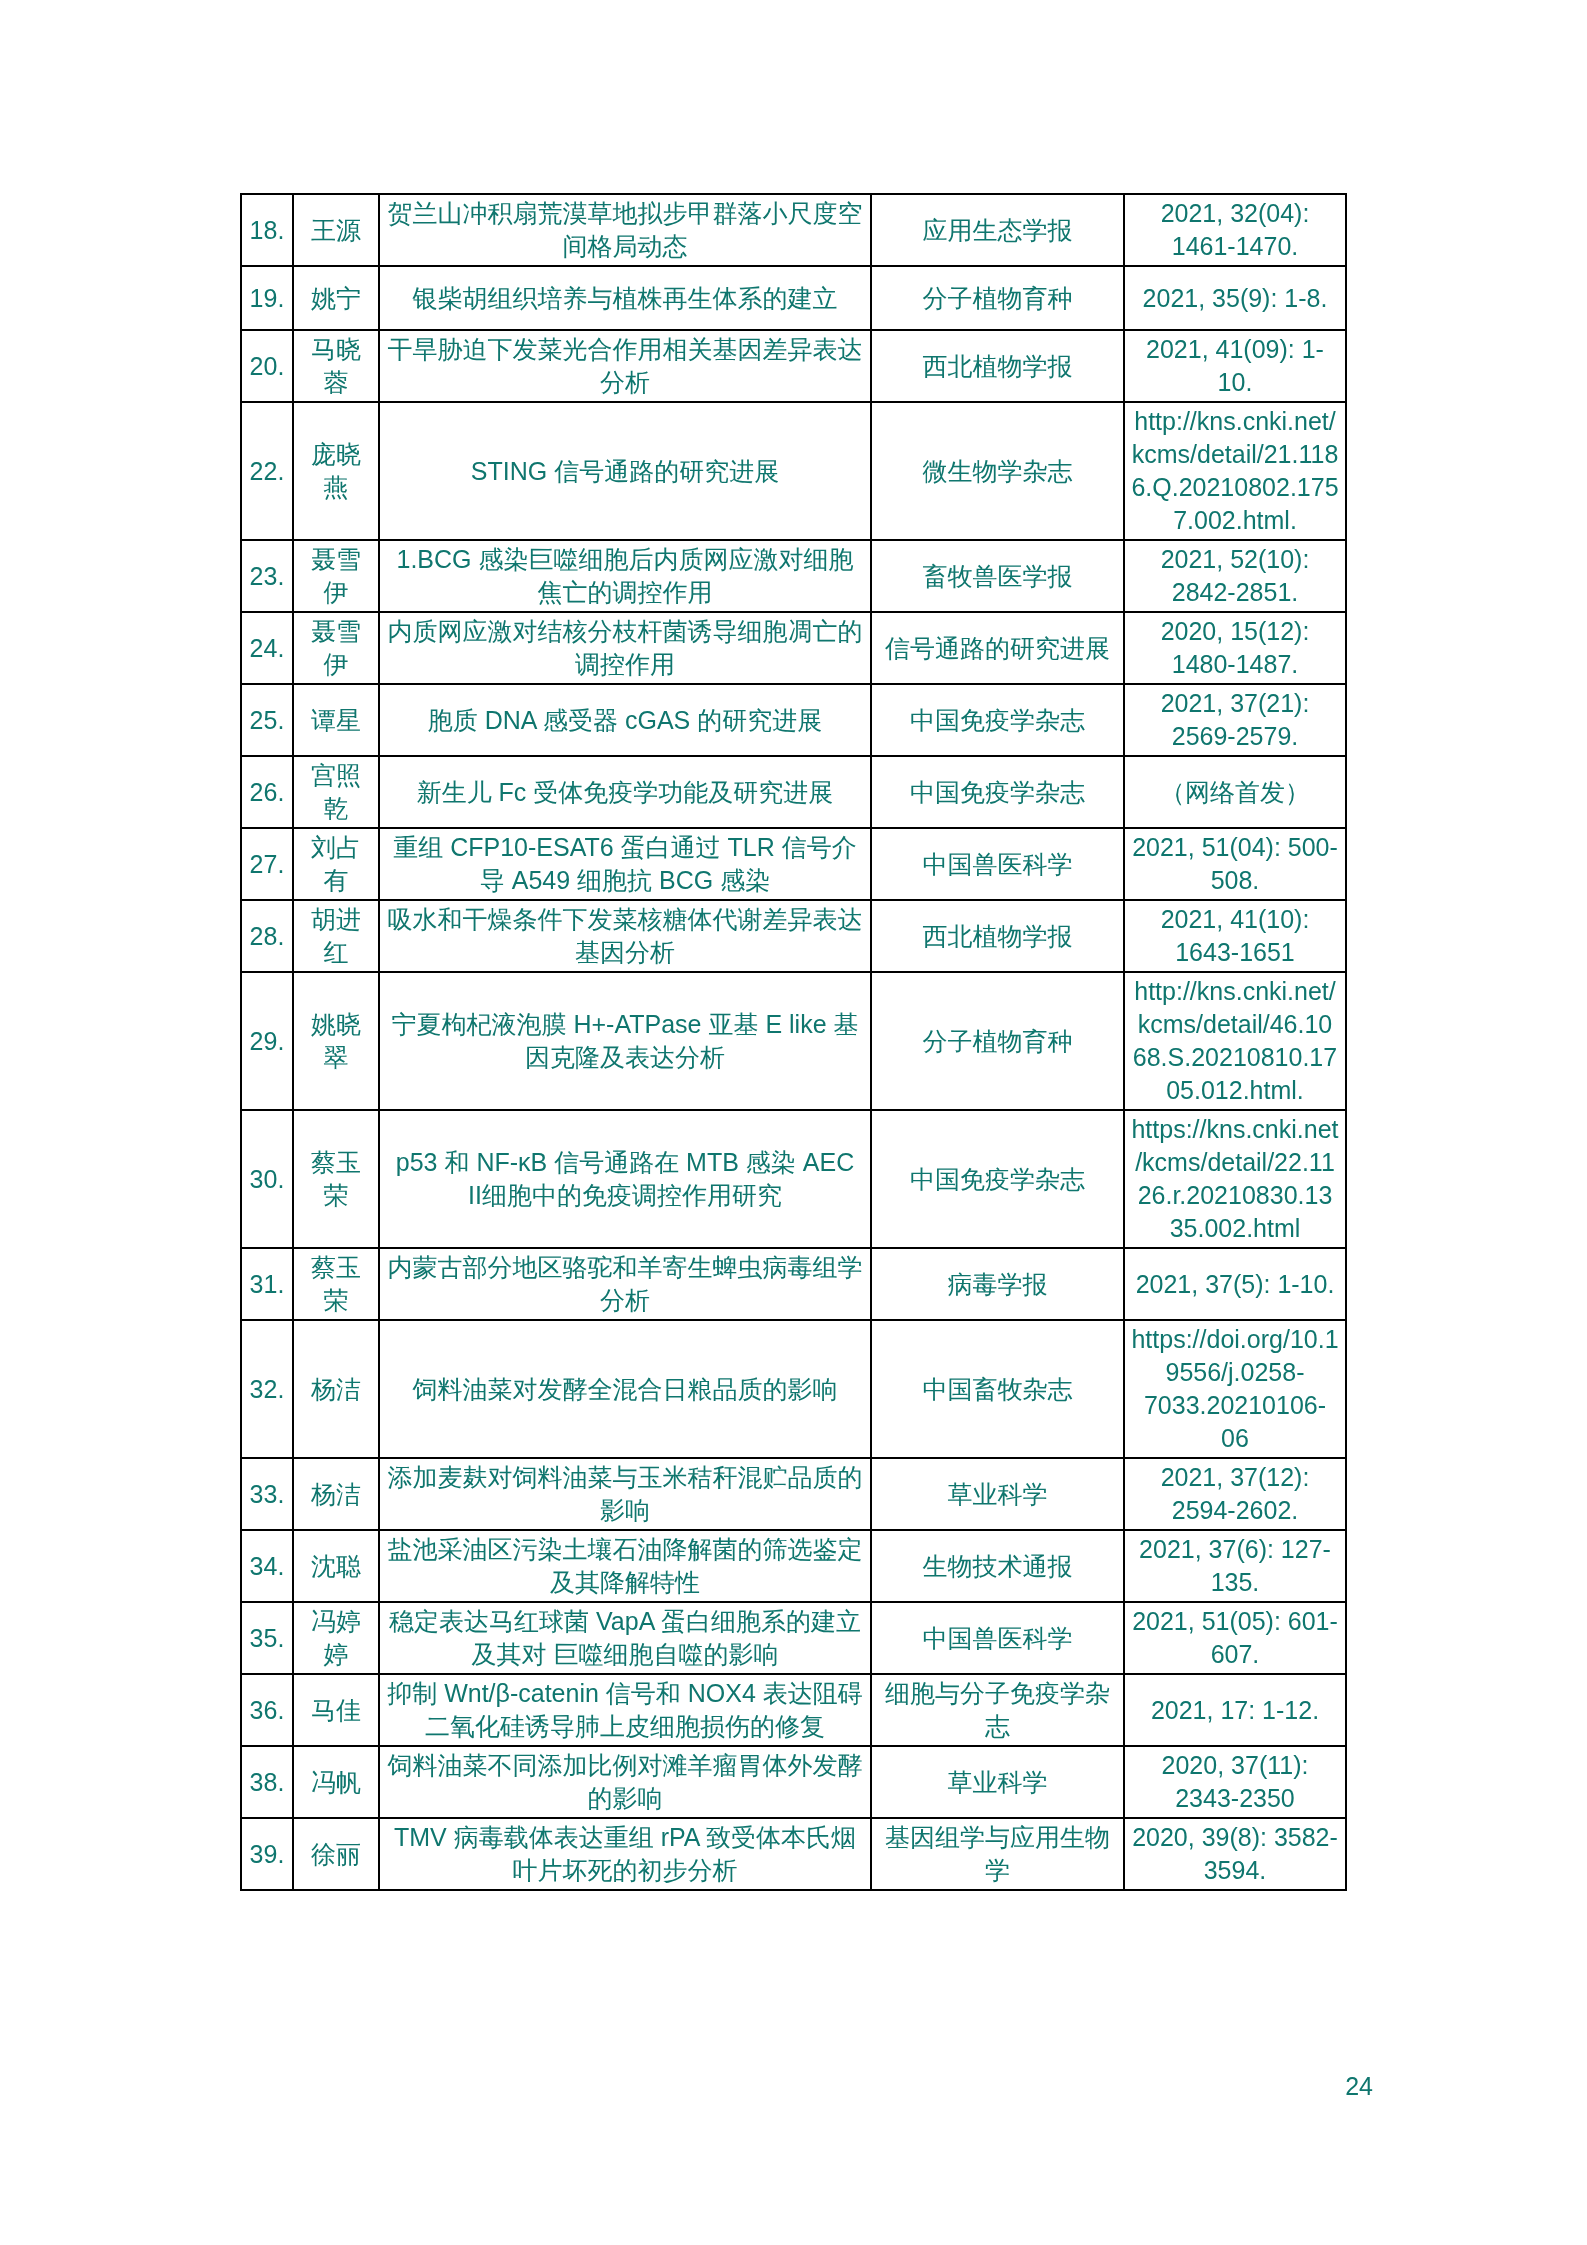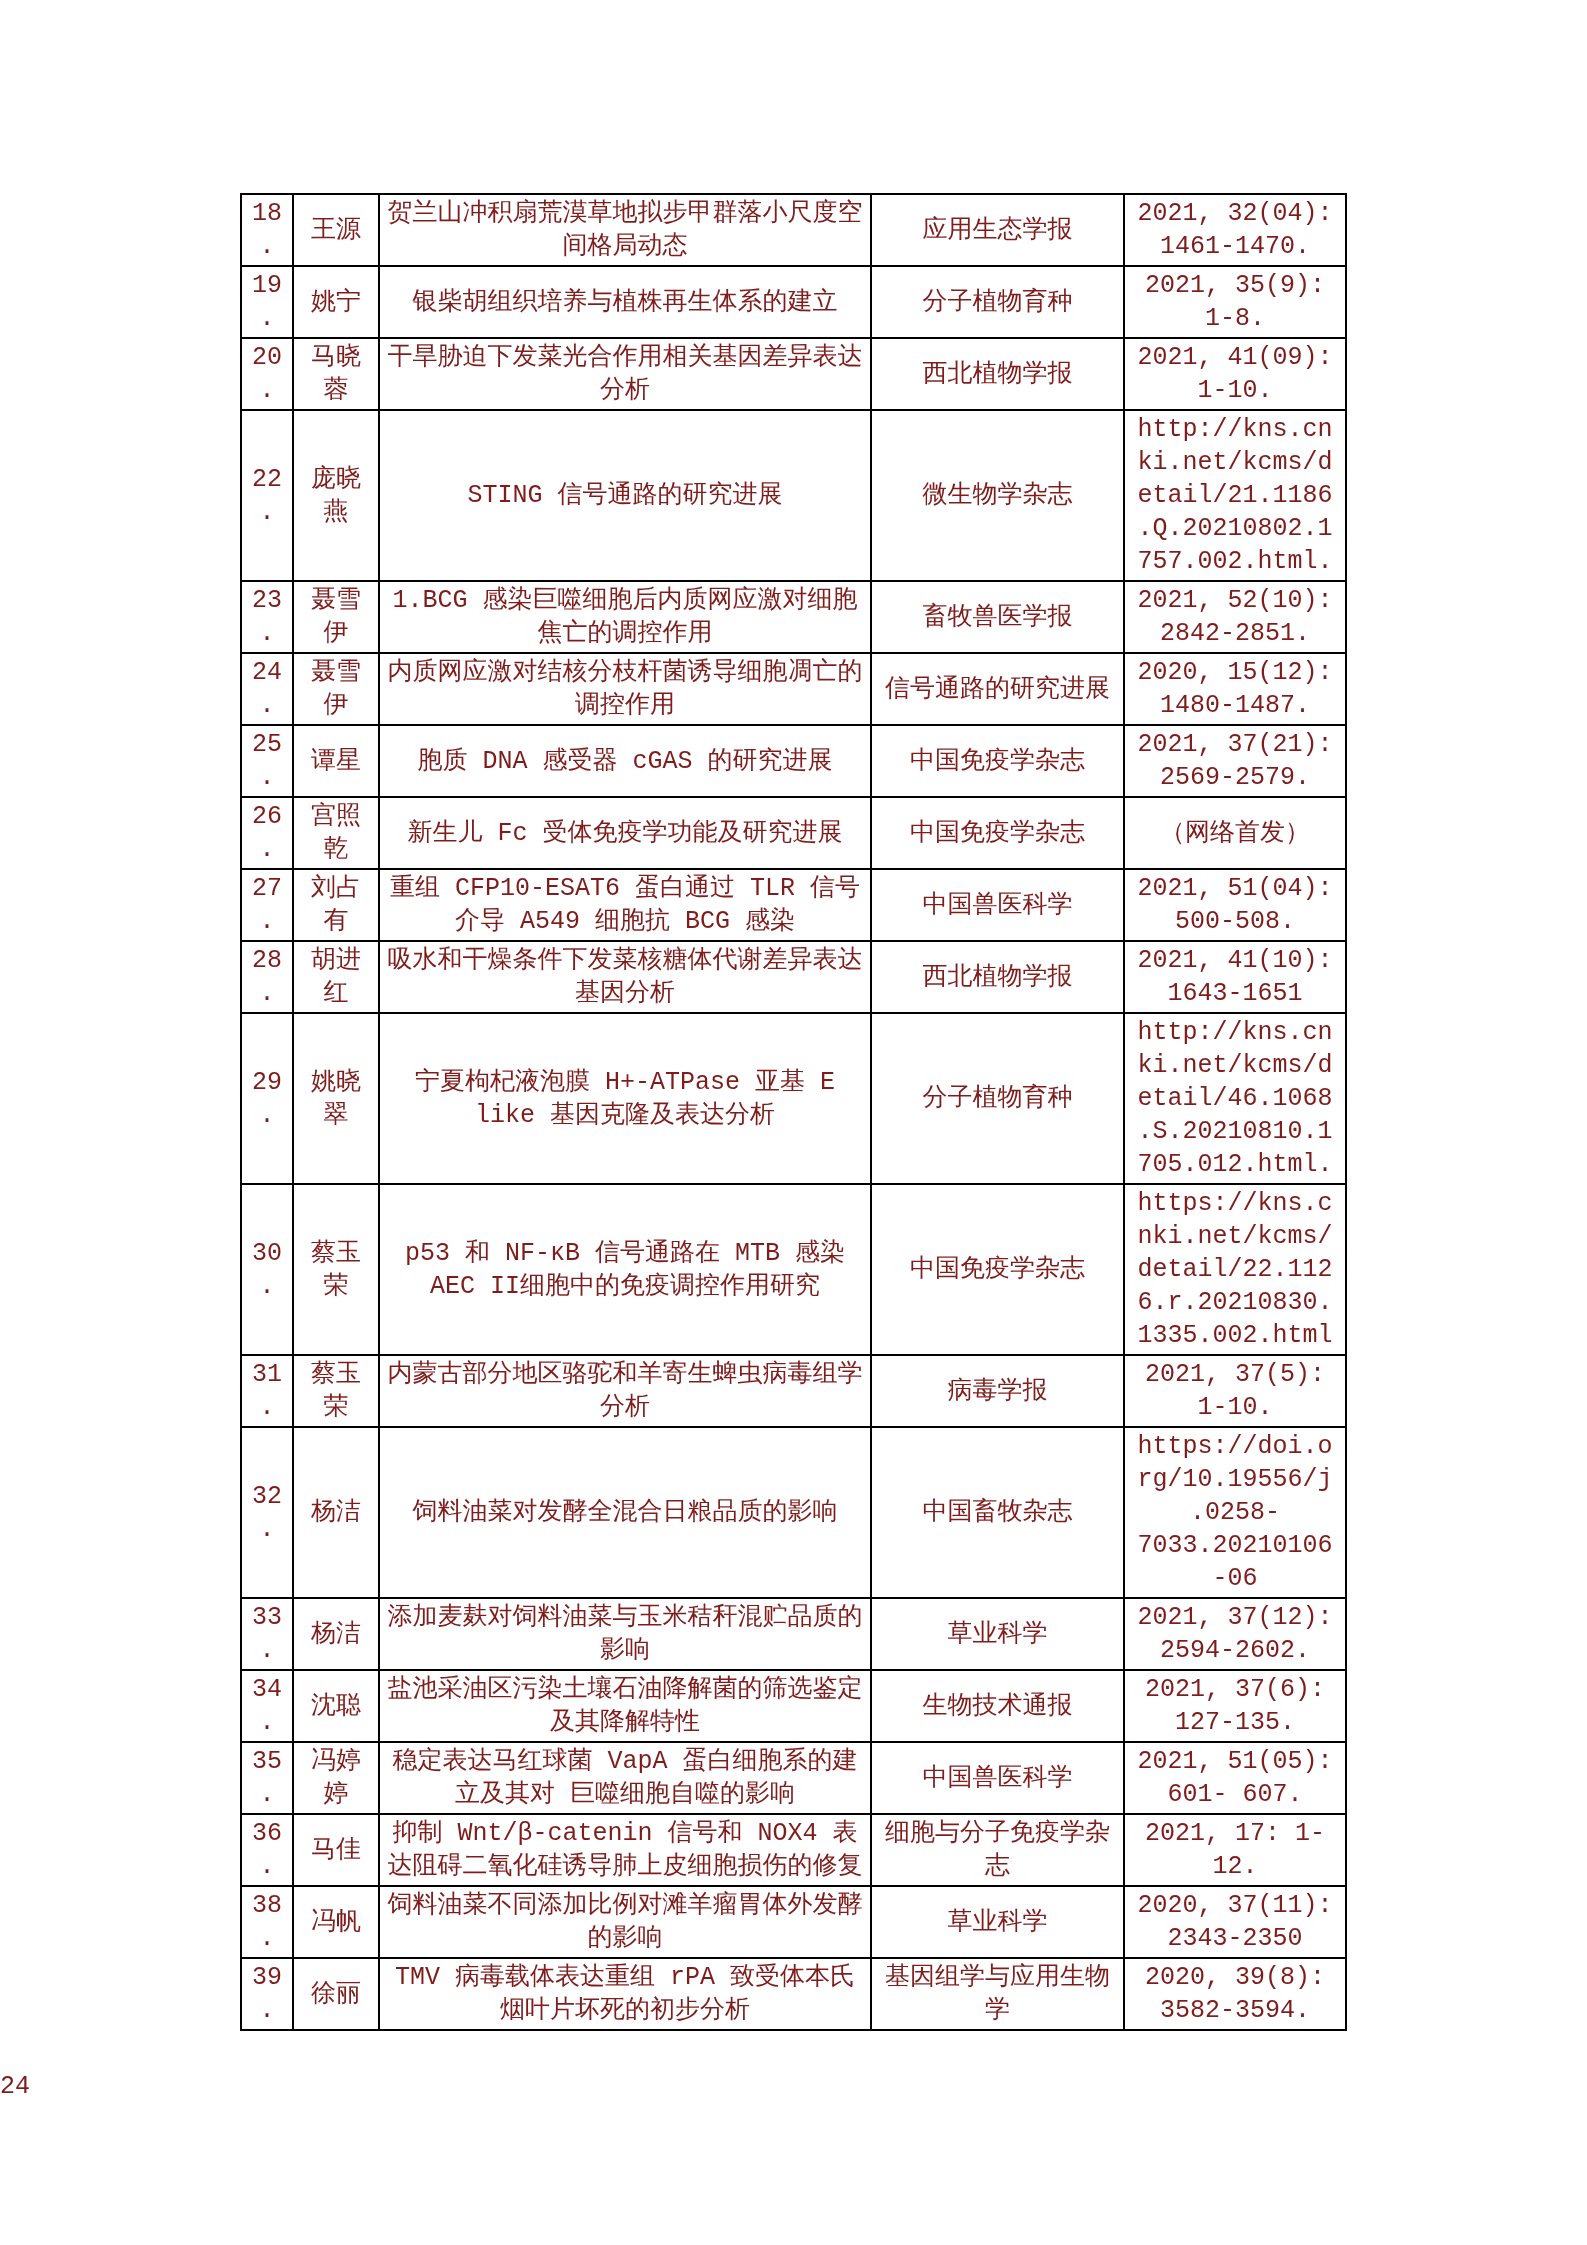--- a/index.html
+++ b/index.html
@@ -6,22 +6,22 @@
     margin: 0;
     padding: 0;
     background: #ffffff;
   }
   .page {
     position: relative;
     width: 1373px;
     height: 2245px;
     background: #ffffff;
     overflow: hidden;
-    font-family: Liberation Mono, monospace;
-    color: #7f1d1d;
+    font-family: Liberation Sans, sans-serif;
+    color: #0f766e;
   }
   table.pub-table {
     position: absolute;
     left: 240px;
     top: 193px;
     width: 1105px;
     border-collapse: collapse;
     table-layout: fixed;
   }
   table.pub-table tr {
@@ -45,21 +45,21 @@
   }
   td.c-cite {
     font-size: 24px;
     overflow-wrap: anywhere;
   }
   .page-number {
     position: absolute;
     top: 2070px;
     left: 0;
     width: 100%;
-    text-align: left;
+    text-align: right;
     font-size: 25px;
     line-height: 33px;
   }
 </style>
 </head>
 <body>
 
 <div class="page">
 
   <table class="pub-table">

